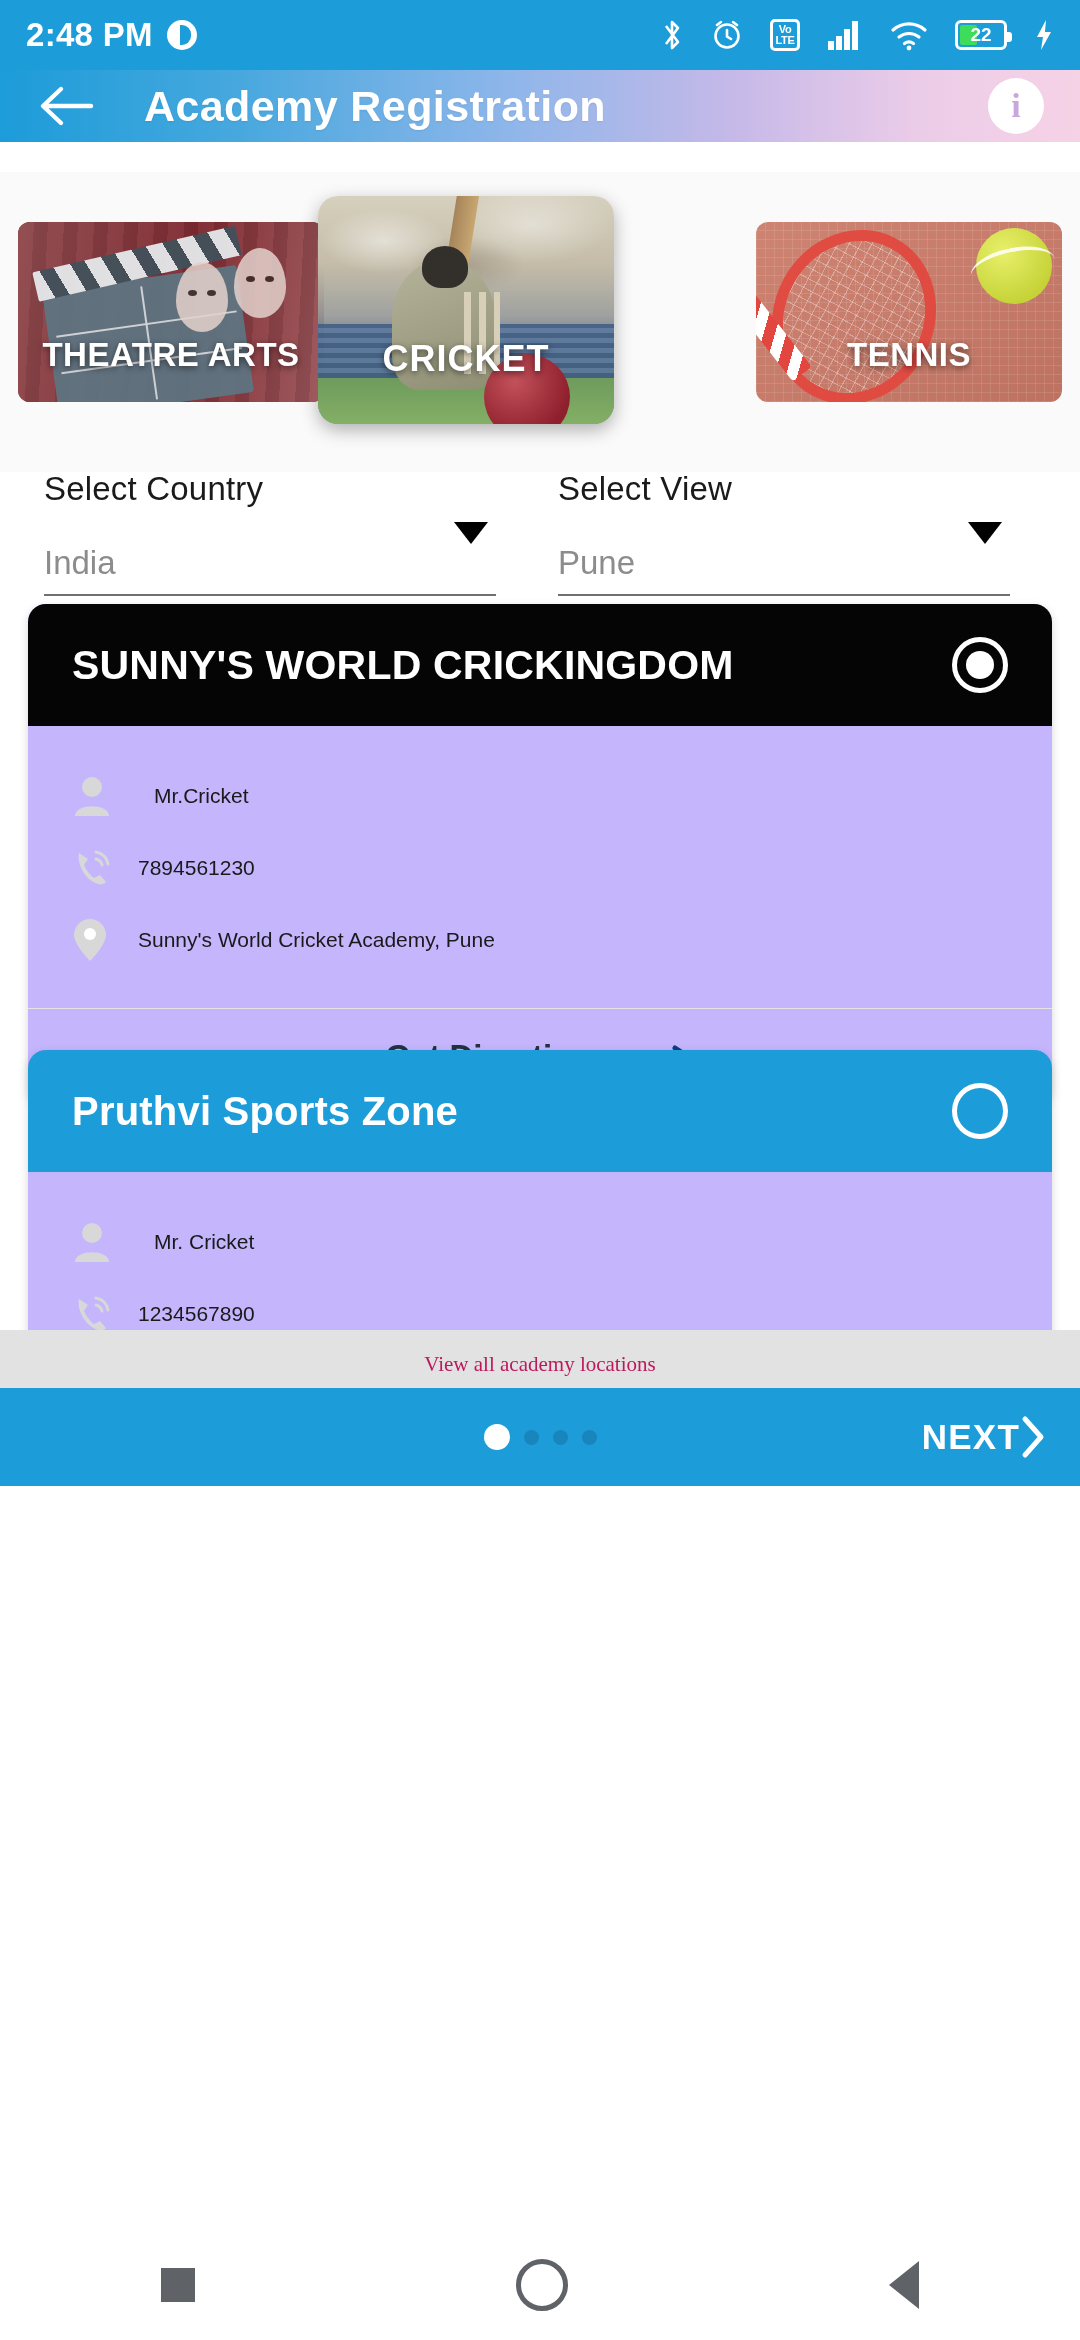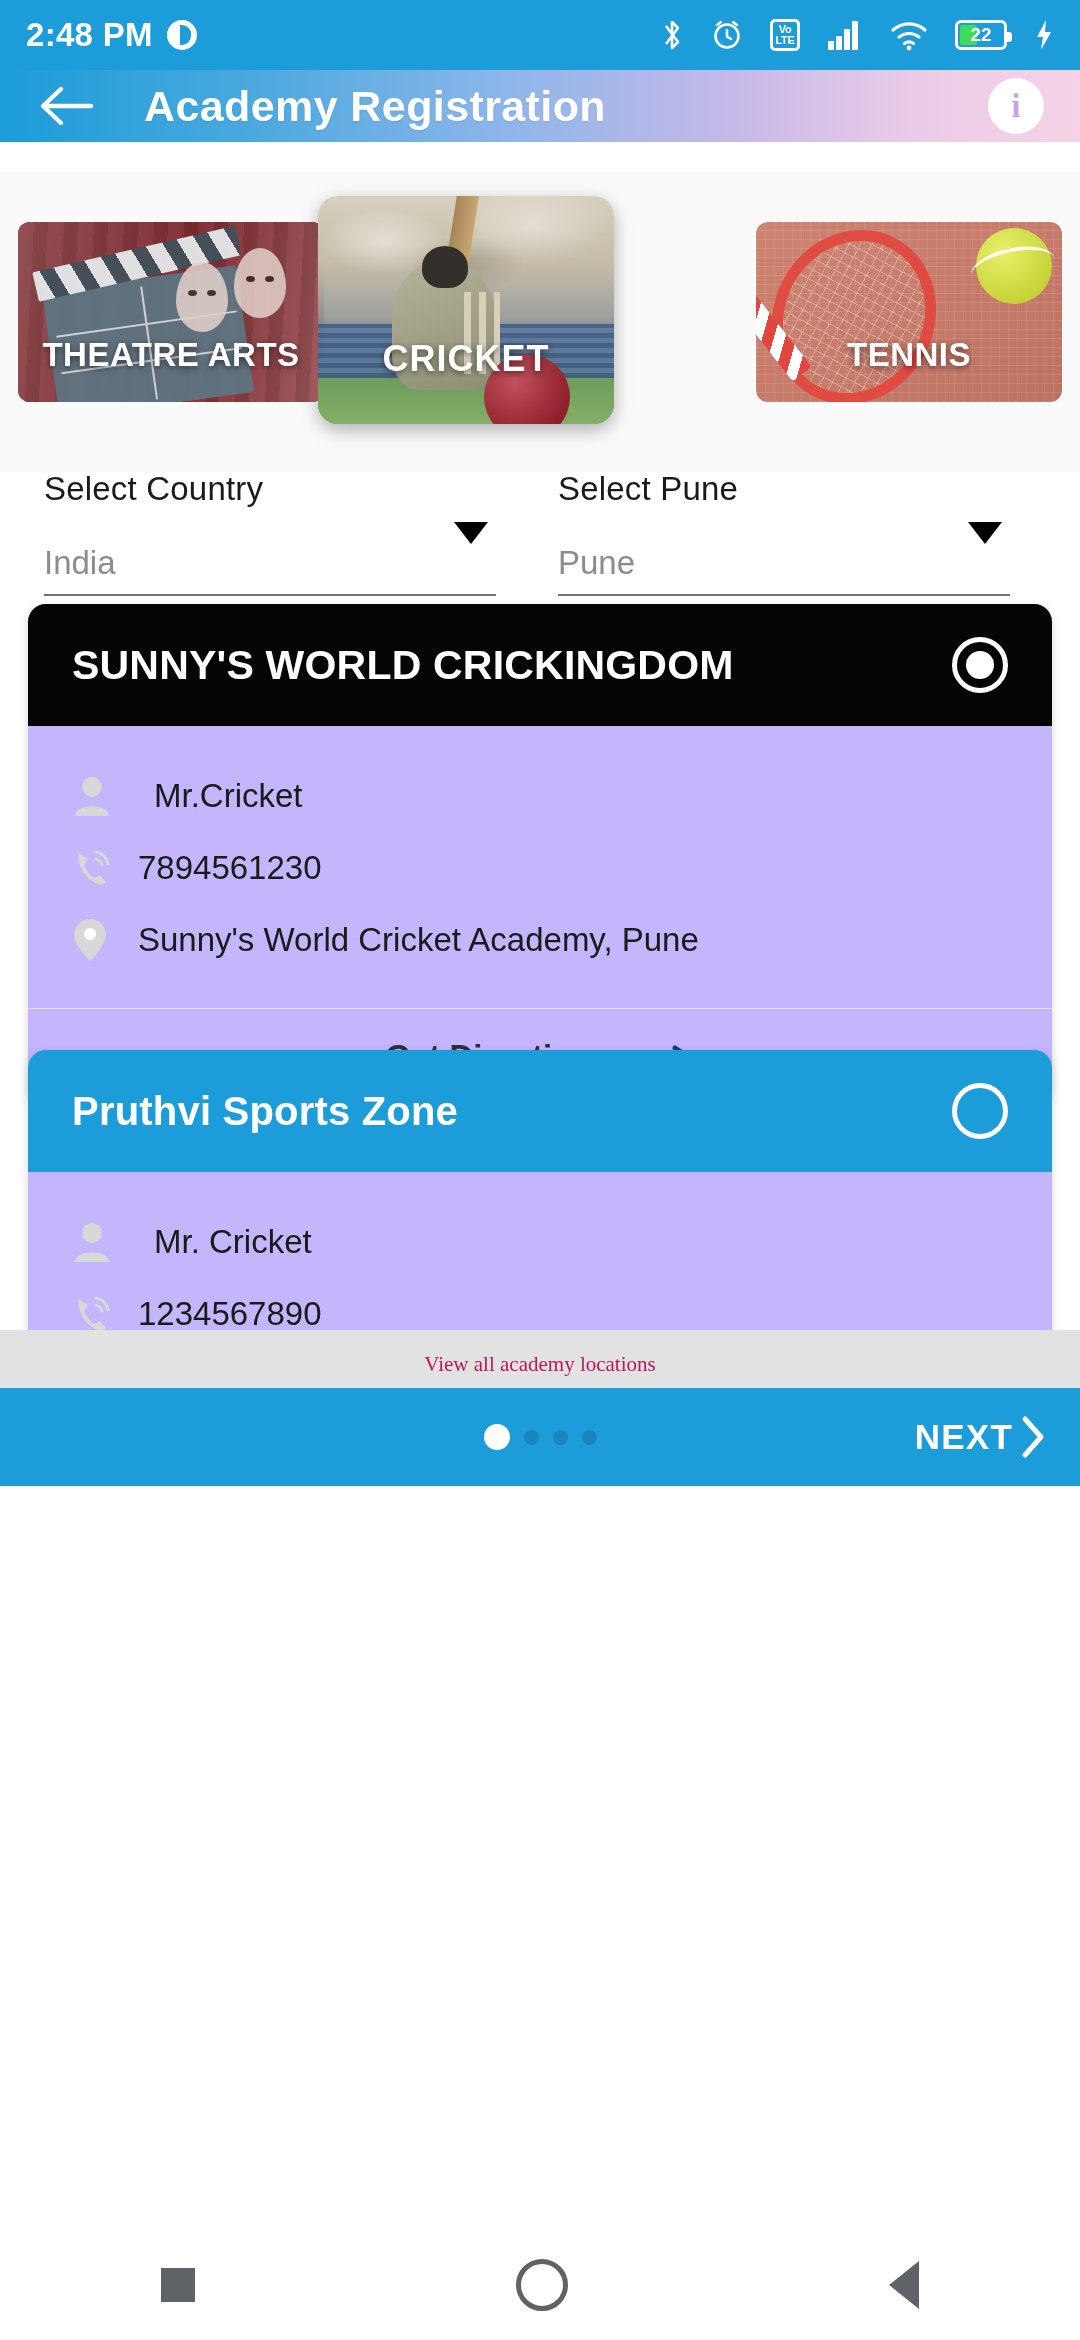--- a/index.html
+++ b/index.html
@@ -263,21 +263,21 @@
   .radio {
     margin-left:auto; width:56px; height:56px; border-radius:50%;
     border:5px solid #FFFFFF; display:flex; align-items:center; justify-content:center;
     flex:0 0 auto;
   }
   .radio .dot { width:28px; height:28px; border-radius:50%; background:#FFFFFF; }
 
   .card-body { padding:34px 44px 26px 44px; }
   .info-row { display:flex; align-items:center; min-height:72px; }
   .info-ic { width:52px; flex:0 0 52px; display:flex; align-items:center; justify-content:flex-start; }
-  .info-tx { font-size:33px; color:#1A1A1A; margin-left:14px; }
+  .info-tx { font-size:21px; color:#1A1A1A; margin-left:14px; }
   .info-row.name .info-tx { margin-left:30px; }
 
   .card-divider { height:1px; background:#E3E3E3; margin:6px 0 0 0; }
   .get-dir {
     height:96px; display:flex; align-items:center; justify-content:center; gap:26px;
   }
   .get-dir-tx { font-size:33px; font-weight:bold; color:#25313E; }
 
   
   .viewall {
@@ -291,21 +291,21 @@
     position:absolute; left:0; width:1080px; height:98px;
     background:#1C9CD9; display:flex; align-items:center;
   }
   .dots {
     position:absolute; left:0; right:0; display:flex; align-items:center;
     justify-content:center; gap:14px;
   }
   .dot-i { width:15px; height:15px; border-radius:50%; background:#1885BC; }
   .dot-i.active { width:26px; height:26px; background:#FFFFFF; }
   .next-wrap {
-    margin-left:auto; margin-right:34px; display:flex; align-items:center; gap:7px;
+    margin-left:auto; margin-right:34px; display:flex; align-items:center; gap:0;
     position:relative; z-index:2;
   }
   .next-tx { color:#FFFFFF; font-size:35px; font-weight:bold; letter-spacing:1.2px; }
 
   
   .android-nav {
     position:absolute; left:0; bottom:0; width:1080px; height:110px;
     background:#FFFFFF; display:flex; align-items:center; justify-content:space-around;
   }
   .nav-sq { width:34px; height:34px; background:#5F6368; }
@@ -423,21 +423,21 @@
 
 <div class="selectors">
   <div class="sel-col">
     <div class="sel-label">Select Country</div>
     <div class="sel-row">
       <span class="sel-value">India</span>
       <span class="sel-caret"></span>
     </div>
   </div>
   <div class="sel-col right">
-    <div class="sel-label">Select Pune</div>
+    <div class="sel-label">Select View</div>
     <div class="sel-row">
       <span class="sel-value">Pune</span>
       <span class="sel-caret"></span>
     </div>
   </div>
 </div>
 
 <div class="card" style="top:604px;">
   <div class="card-header dark">
     <span class="card-title">SUNNY'S WORLD CRICKINGDOM</span>

